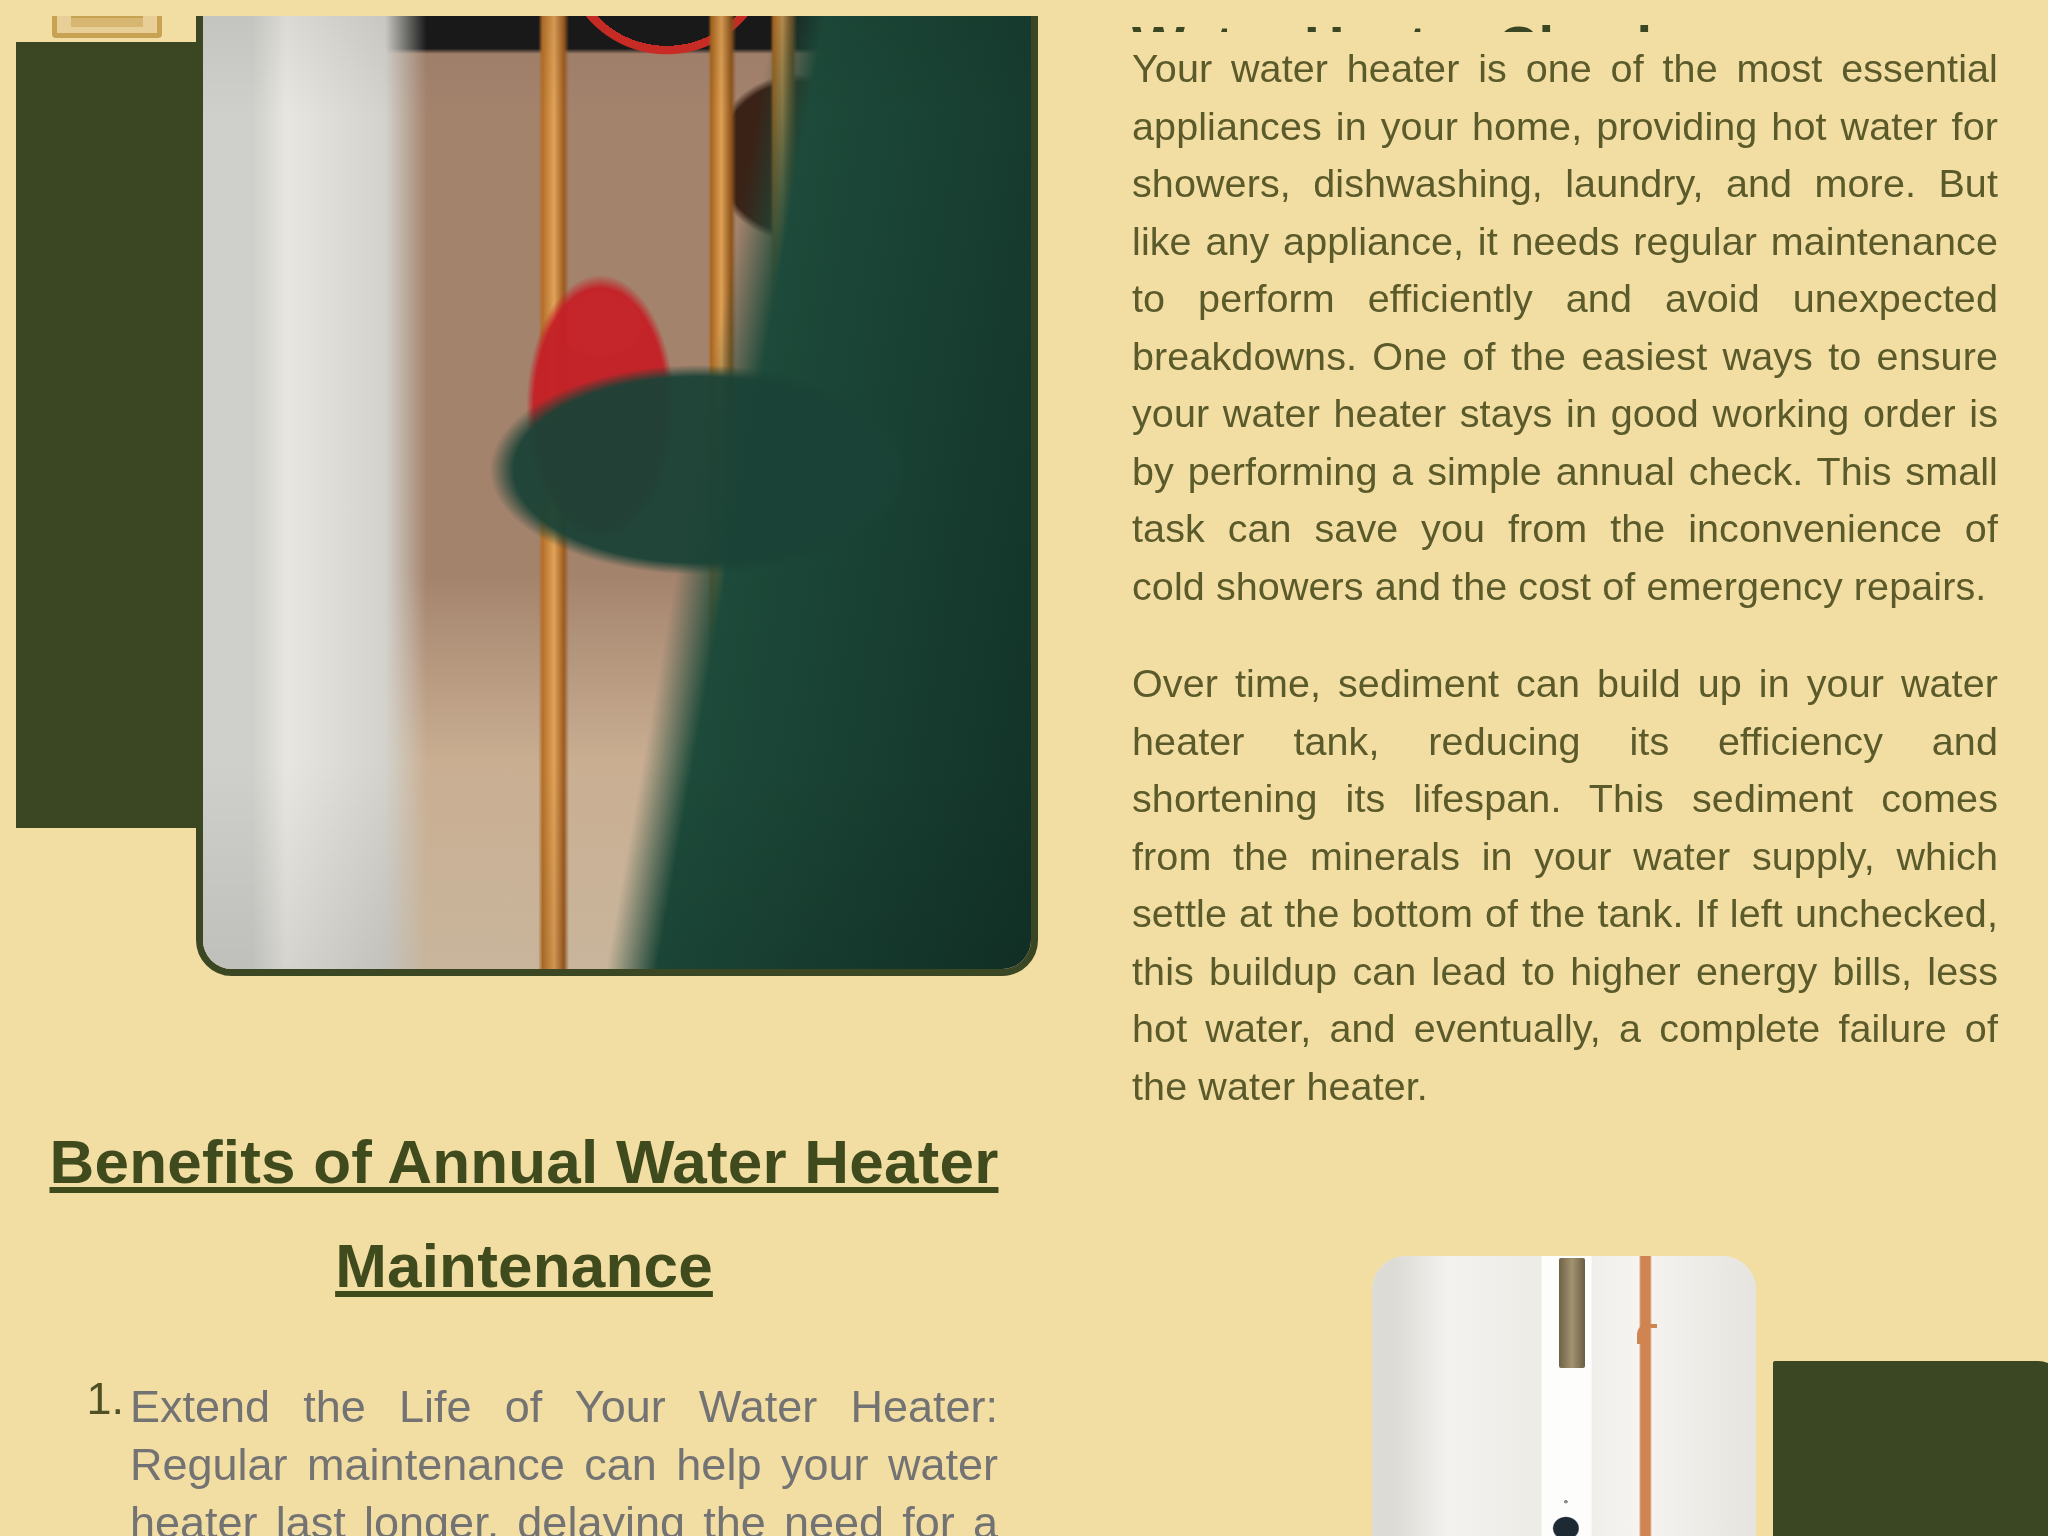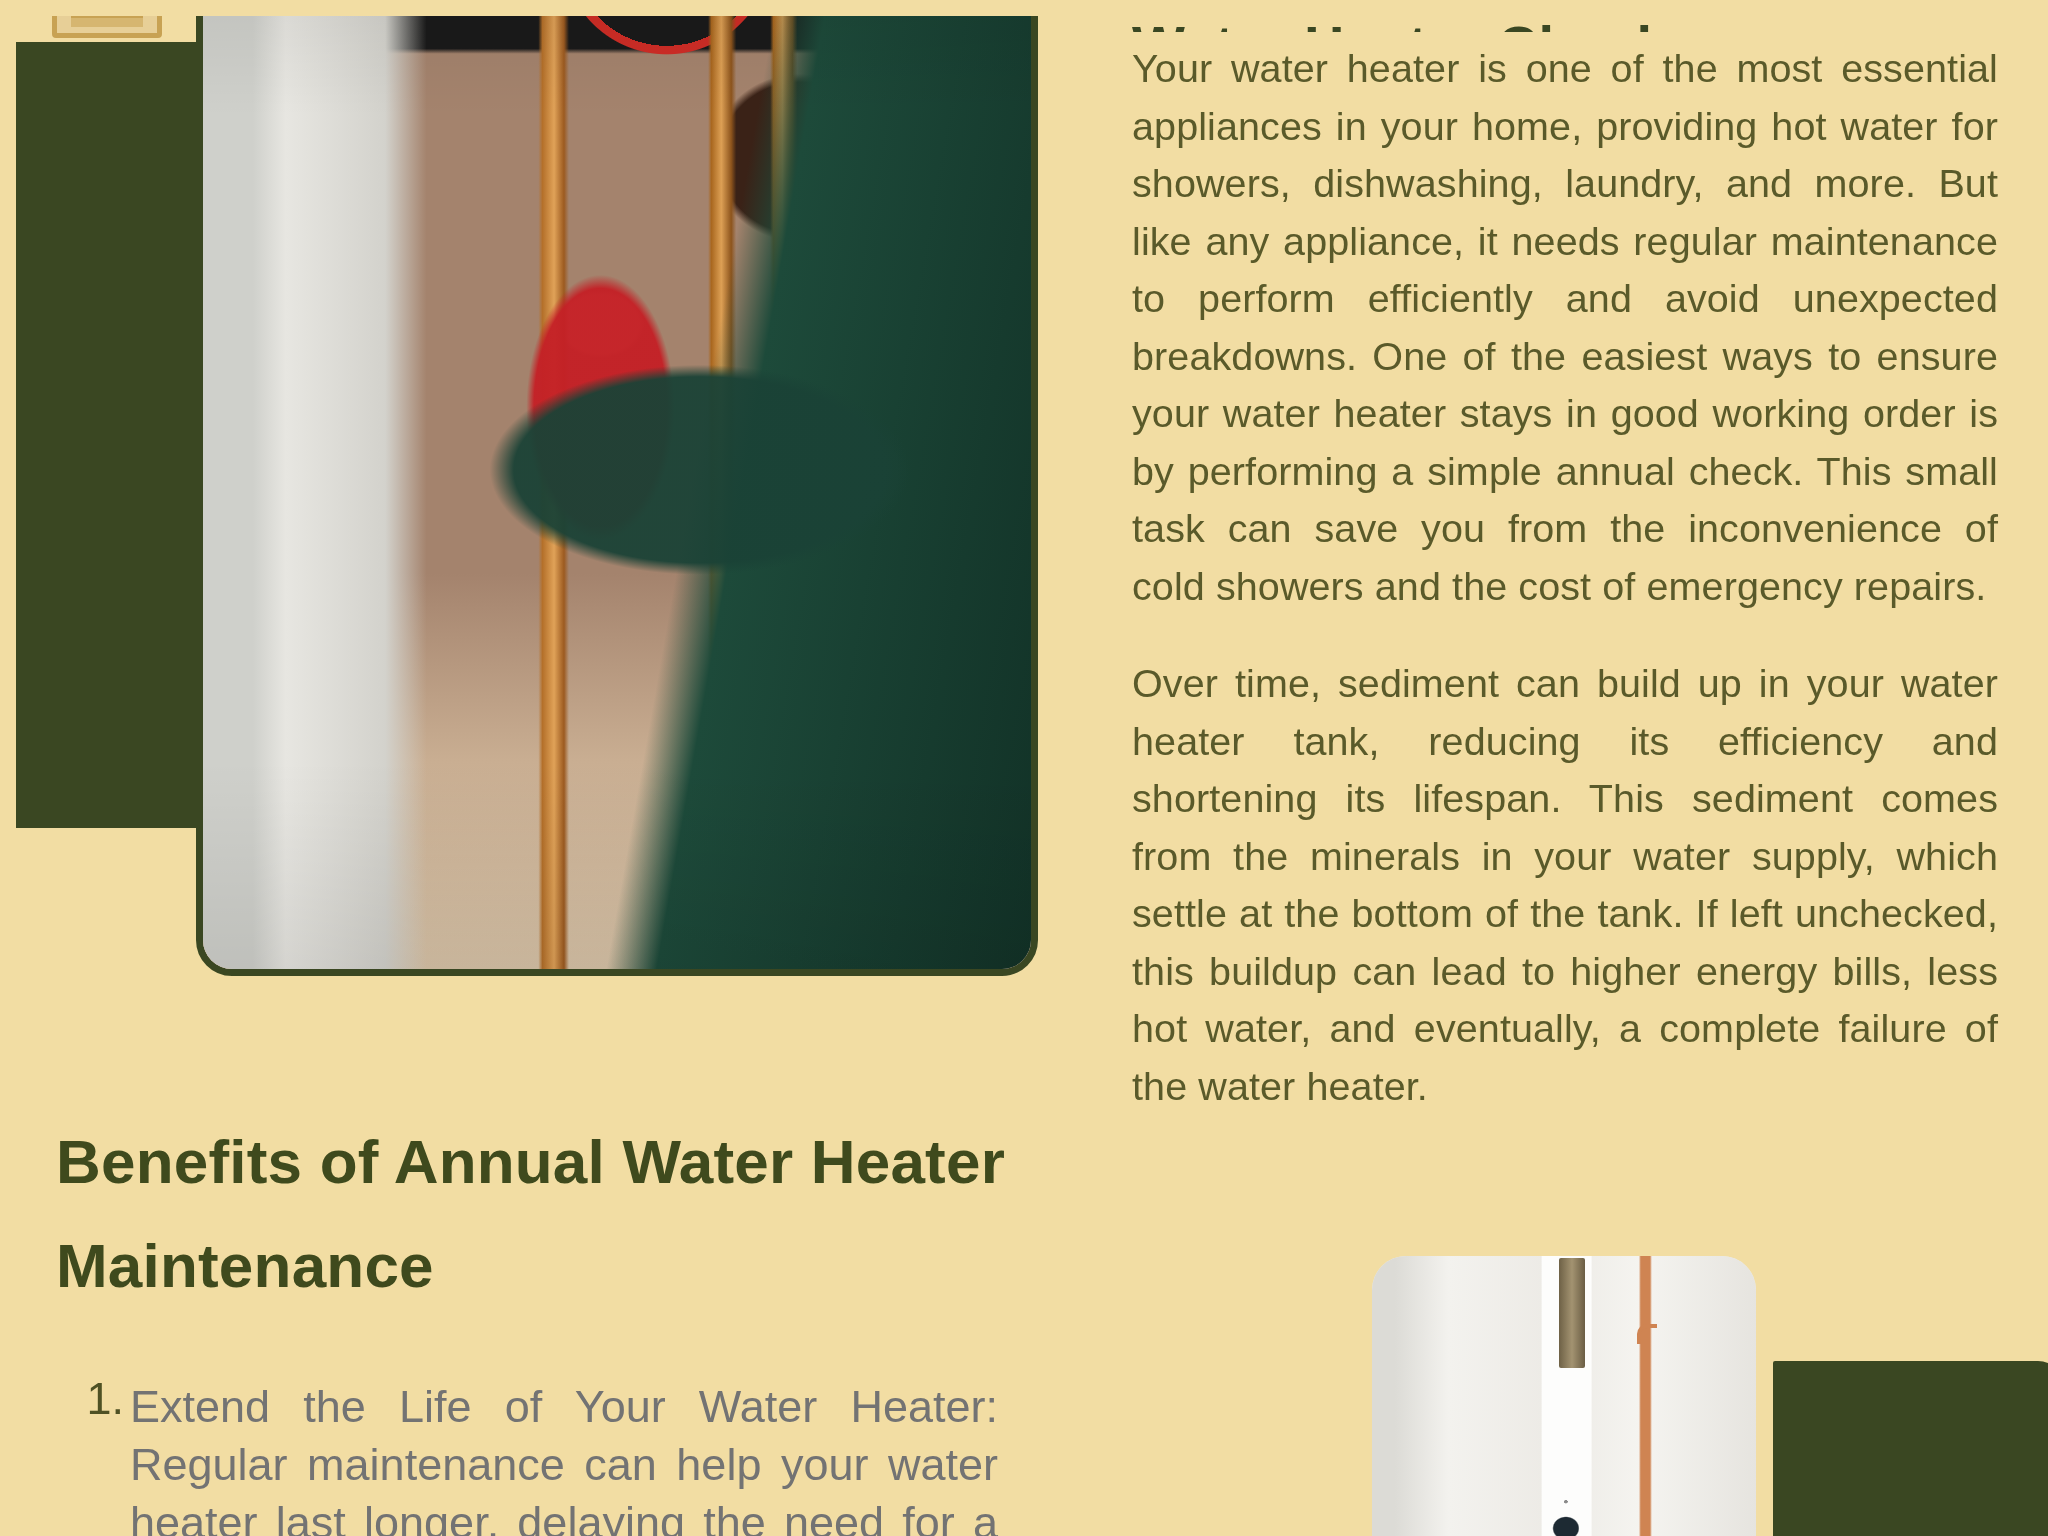--- a/index.html
+++ b/index.html
@@ -165,27 +165,29 @@
     color:#5a5a2a;
     text-align:justify;
     text-justify:inter-word;
     letter-spacing:.1px;
   }
   .body-p + .body-p{ margin-top:24px; }
 
   
   .benefits-heading{
     position:absolute;
-    left:12px; top:1094px;
+    left:0px; top:1094px;
     width:1016px;
+    text-align:center;
     font-size:62px;
     line-height:104px;
     color:#3f4a1d;
     letter-spacing:.2px;
     padding:0 28px;
+    text-decoration:underline;
   }
 
   
   .benefits-list{
     position:absolute;
     left:44px; top:1338px;
     width:962px;
   }
   .benefits-list ol{
     list-style:none;

